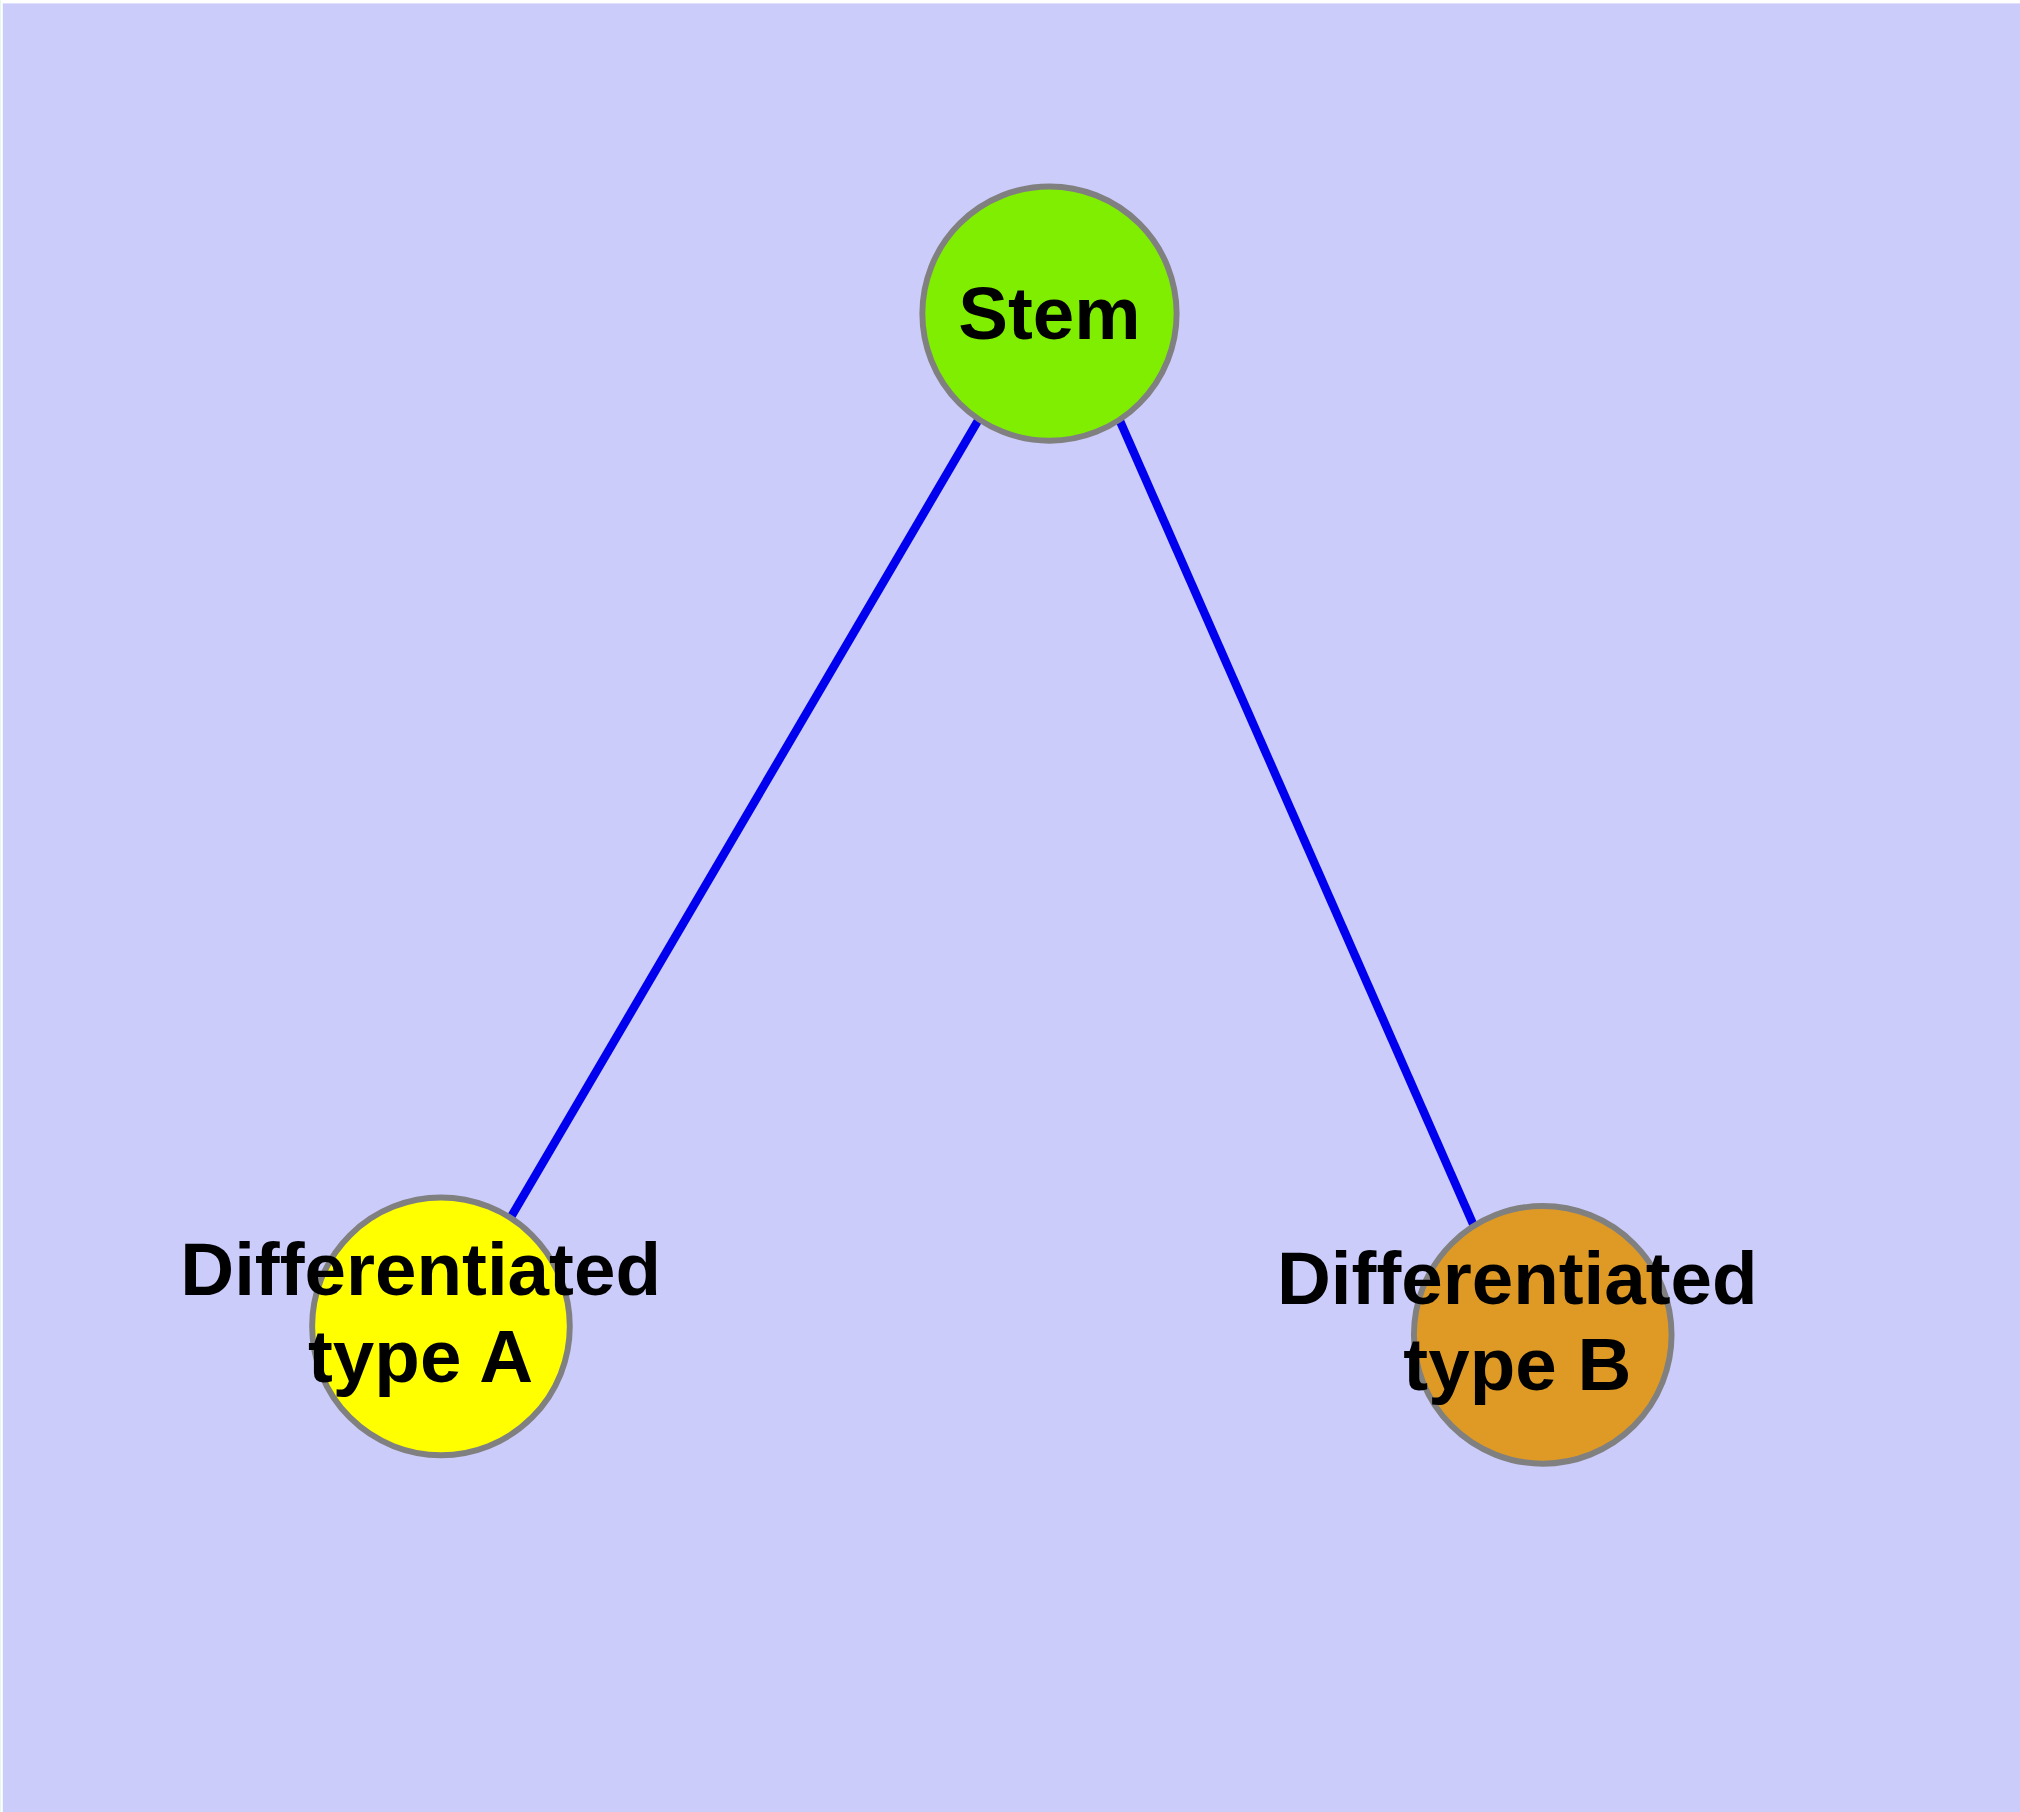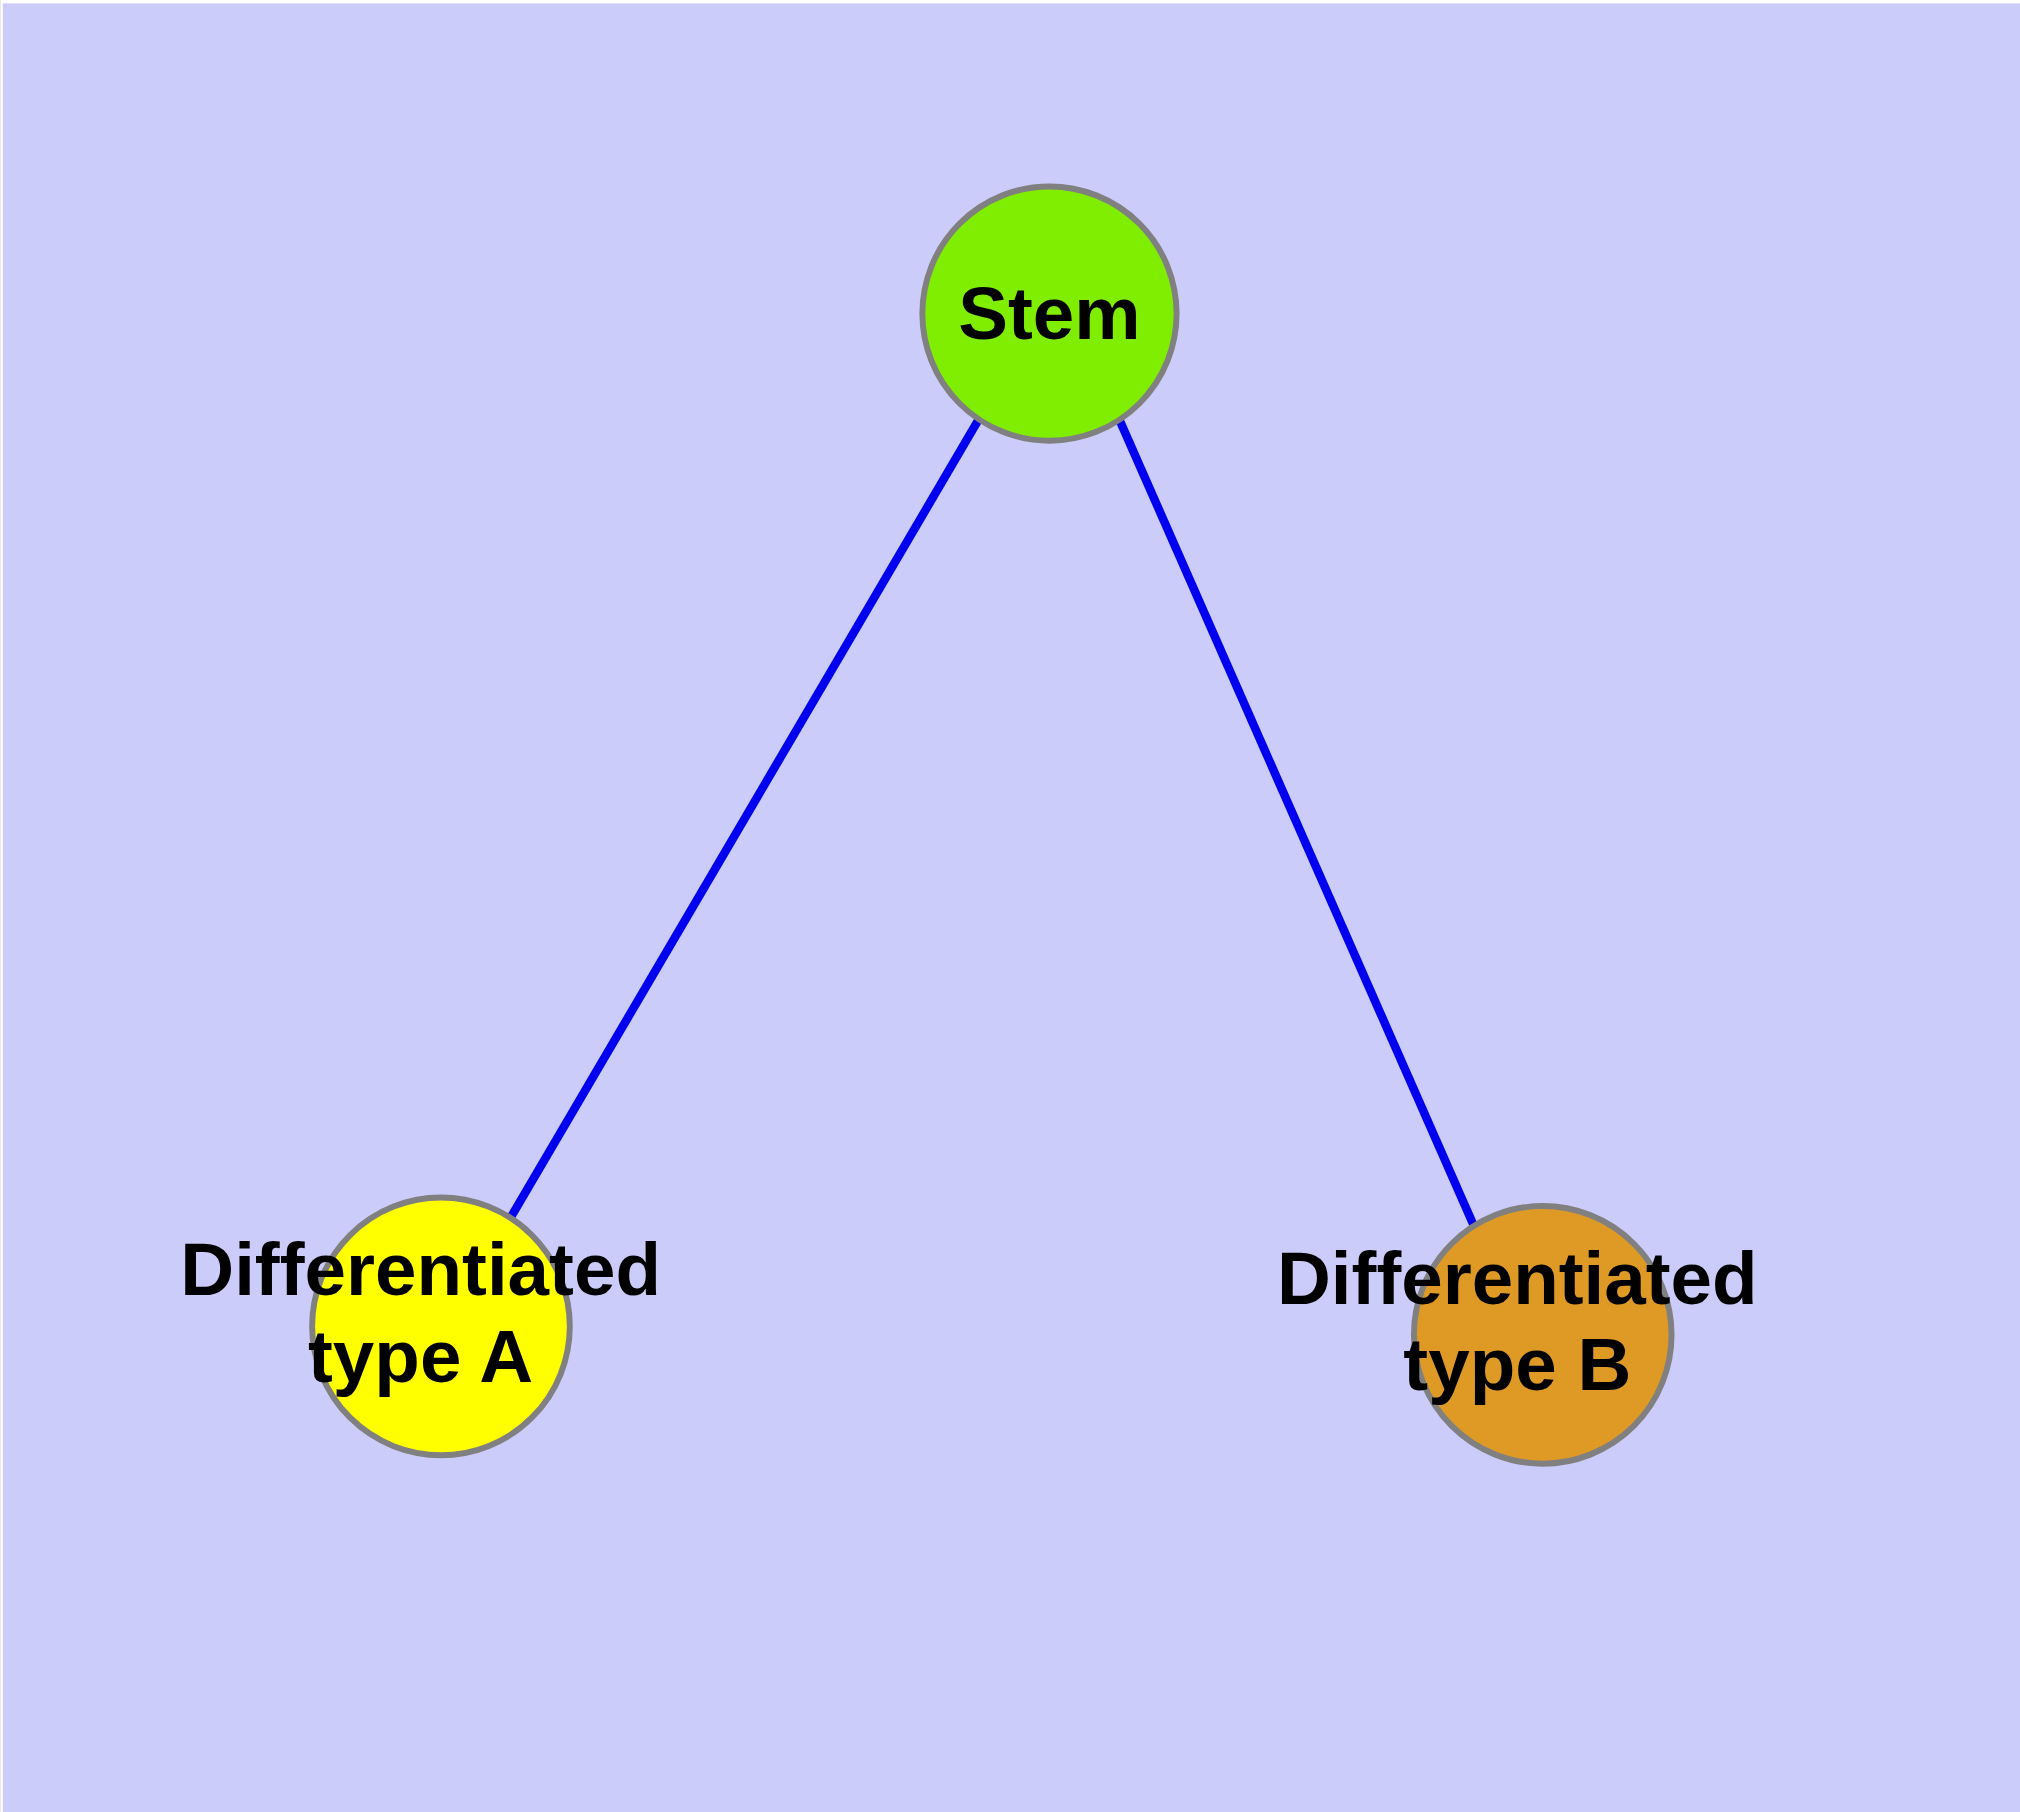--- a/index.html
+++ b/index.html
@@ -4,21 +4,21 @@
 <style>
   html, body {
     margin: 0;
     padding: 0;
     background: #ffffff;
   }
   #canvas {
     position: relative;
     width: 2021px;
     height: 1812px;
-    background: #a3a3a3;
+    background: #86efac;
     overflow: hidden;
     font-family: "Liberation Sans", sans-serif;
   }
   #graph-svg {
     position: absolute;
     top: 0;
     left: 0;
     width: 2021px;
     height: 1812px;
     display: block;

